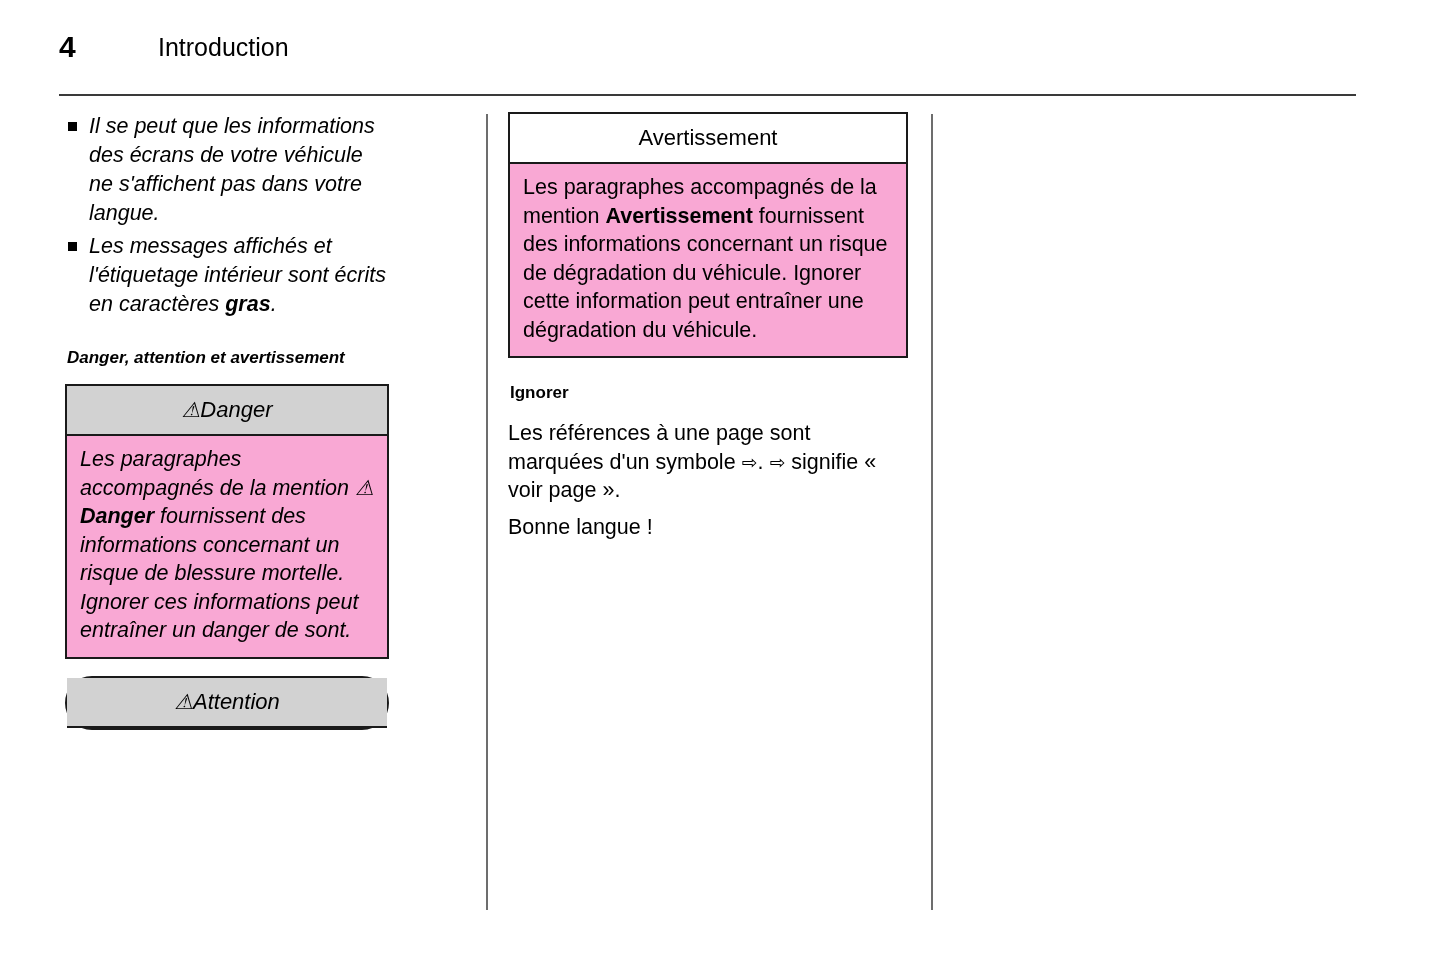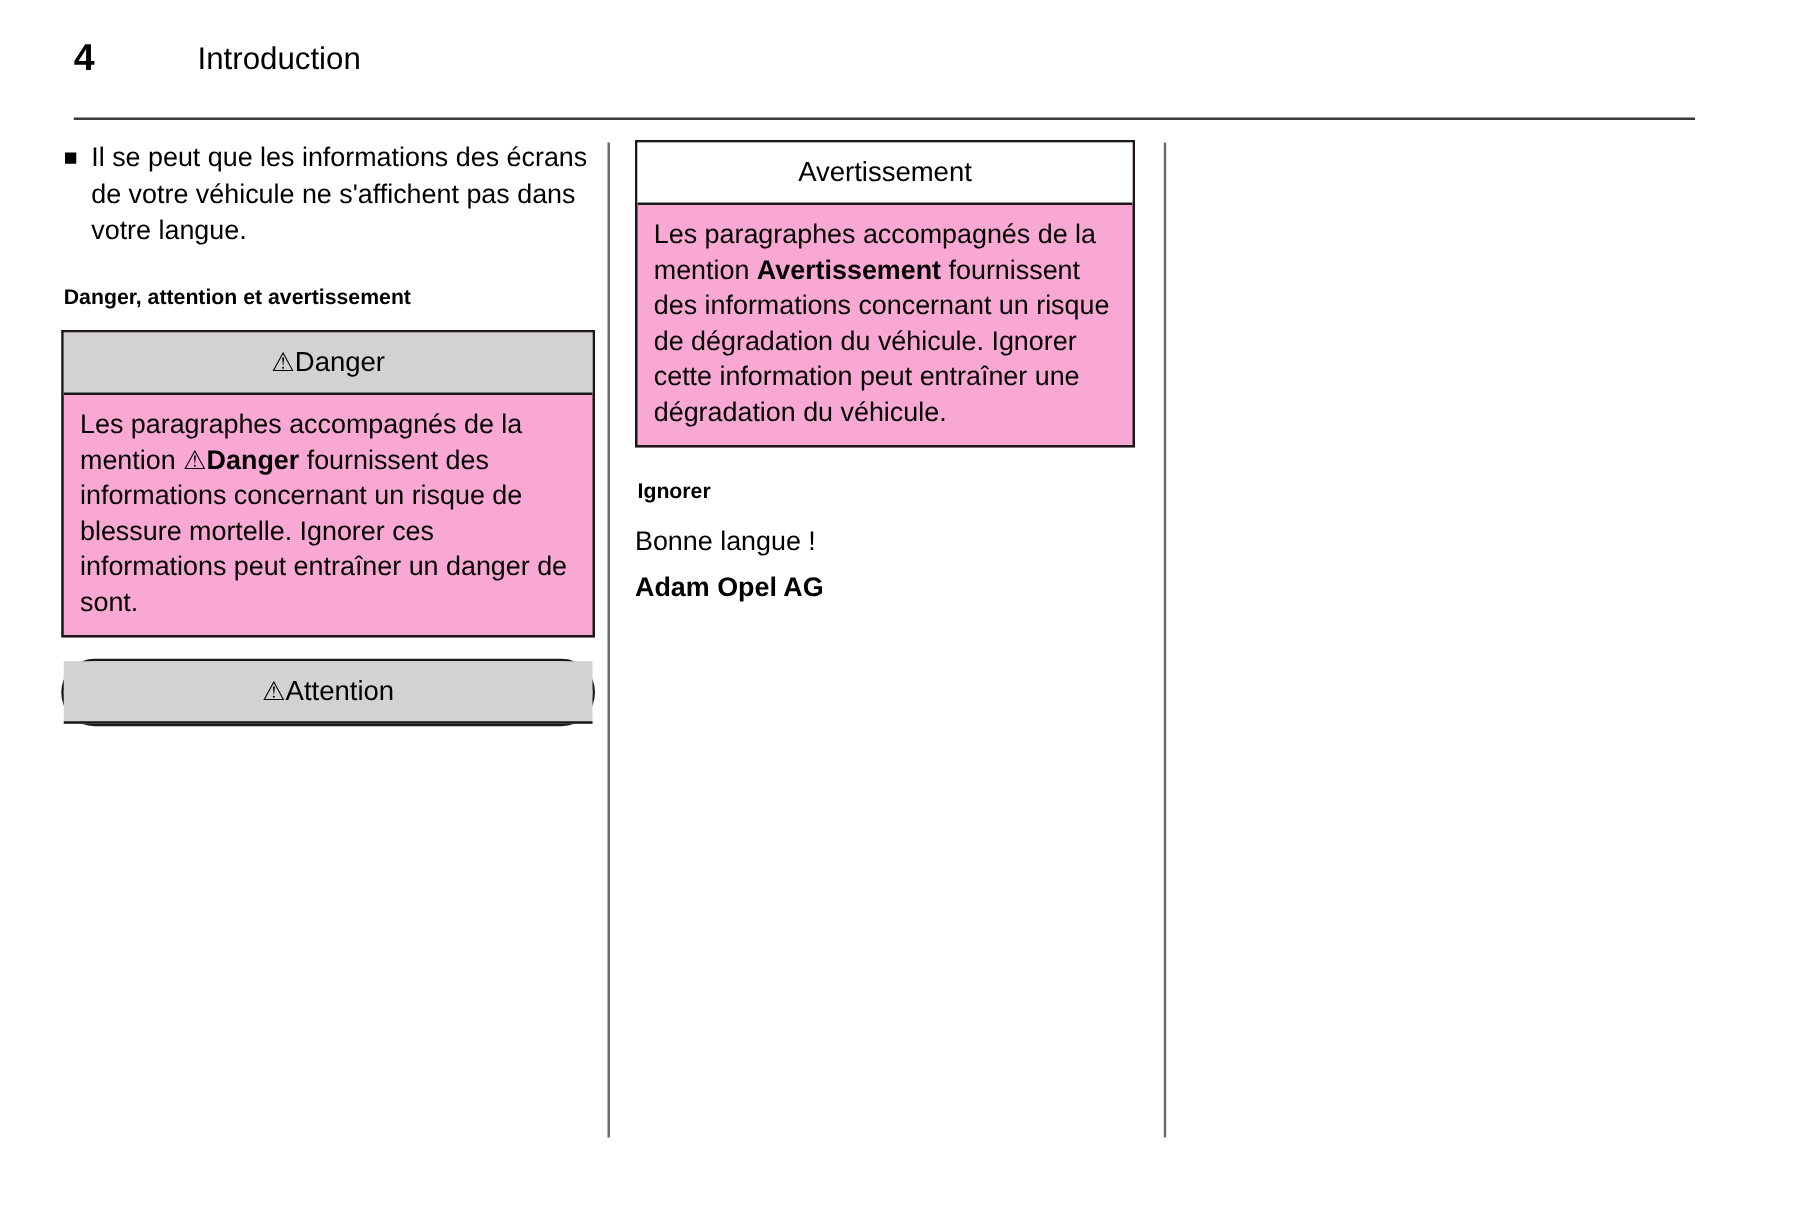--- a/index.html
+++ b/index.html
@@ -63,21 +63,21 @@
     background: #6d6d6d;
   }
   .col-sep.sep-1 { left: 486px; }
   .col-sep.sep-2 { left: 931px; }
 
   
   .column {
     position: absolute;
     top: 112px;
   }
-  .col-left  { left: 49px;  width: 427px; }
+  .col-left  { left: 65px;  width: 324px; font-style: italic; }
   .col-mid   { left: 508px; width: 400px; }
 
   
   .bullet-list {
     margin: 0;
     padding: 0;
     list-style: none;
   }
   .bullet-item {
     position: relative;
@@ -160,20 +160,24 @@
   <div class="col-sep sep-1"></div>
   <div class="col-sep sep-2"></div>
 
   <div class="column col-left">
 
     <ul class="bullet-list">
       <li class="bullet-item">
         <span class="bullet-glyph"></span>
         <span>Il se peut que les informations des écrans de votre véhicule ne s'affichent pas dans votre langue.</span>
       </li>
+      <li class="bullet-item">
+        <span class="bullet-glyph"></span>
+        <span>Les messages affichés et l'étiquetage intérieur sont écrits en caractères </span><span class="bold">gras</span><span>.</span>
+      </li>
     </ul>
 
     <h2 class="section-heading">Danger, attention et avertissement</h2>
 
     <div class="notice">
       <div class="notice-head">
         <span class="warn-tri">⚠</span><span>Danger</span>
       </div>
       <div class="notice-body">
         <span>Les paragraphes accompagnés de la mention </span><span class="warn-tri">⚠</span><span class="bold">Danger</span><span> fournissent des informations concernant un risque de blessure mortelle. Ignorer ces informations peut entraîner un danger de sont.</span>
@@ -194,19 +198,21 @@
       <div class="notice-head plain">
         <span>Avertissement</span>
       </div>
       <div class="notice-body">
         <span>Les paragraphes accompagnés de la mention </span><span class="bold">Avertissement</span><span> fournissent des informations concernant un risque de dégradation du véhicule. Ignorer cette information peut entraîner une dégradation du véhicule.</span>
       </div>
     </div>
 
     <h2 class="section-heading tight">Ignorer</h2>
 
+    <p class="para">
+      <span>Les références à une page sont marquées d'un symbole </span><span class="arrow-glyph">⇨</span><span>. </span><span class="arrow-glyph">⇨</span><span> signifie « voir page ».</span>
+    </p>
 
     <p class="para">Bonne langue !</p>
-    <p class="para bold-line">Adam Opel AG</p>
 
   </div>
 
 </div>
 
 </body></html>

